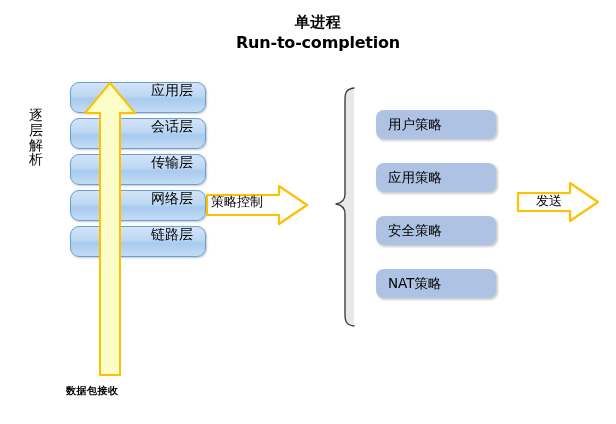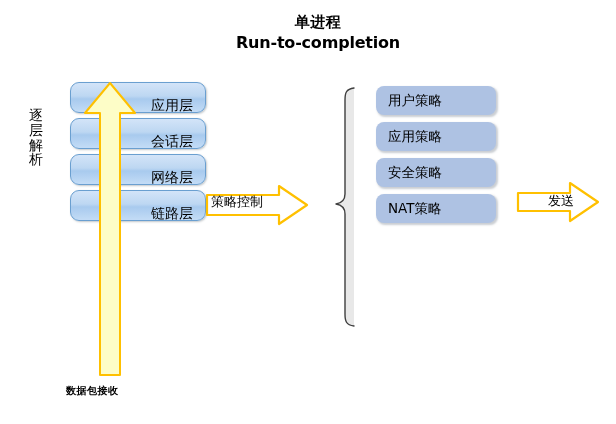--- a/index.html
+++ b/index.html
@@ -52,21 +52,21 @@
   .osi-box {
     position: relative;
     height: 31px;
     margin-bottom: 5px;
     box-sizing: border-box;
     border: 1px solid #6a9fd0;
     border-radius: 9px 9px 9px 9px;
     background: linear-gradient(to bottom, #d3e4f8 0%, #bdd7f2 45%, #a8caee 55%, #c3dcf6 100%);
     box-shadow: 1px 1px 2px rgba(120,130,140,0.45);
     display: flex;
-    align-items: flex-end;
+    align-items: flex-start;
     justify-content: flex-end;
     padding-right: 12px;
   }
   .osi-box .osi-label {
     font-size: 14px;
     color: #000;
     line-height: 1;
     position: relative;
     z-index: 2;
   }
@@ -145,20 +145,21 @@
     position: relative;
     height: 29px;
     margin-bottom: 7px;
     box-sizing: border-box;
     border-radius: 8px;
     background: #aec2e3;
     box-shadow: 1.5px 1.5px 2px rgba(150,158,168,0.5);
     display: flex;
     align-items: center;
     padding-left: 12px;
+    margin-top: 24px;
   }
   .policy-box .policy-label {
     font-size: 13.5px;
     color: #000;
     line-height: 1;
   }
 
   
   .arrow-send {
     position: absolute;
@@ -166,21 +167,21 @@
     top: 180px;
     width: 84px;
     height: 44px;
     z-index: 4;
   }
   .arrow-send-text {
     position: absolute;
     left: 516px;
     top: 194px;
     width: 50px;
-    text-align: right;
+    text-align: center;
     font-size: 13px;
     line-height: 1;
     z-index: 5;
   }
 </style>
 </head>
 <body>
 
 <div id="diagram">
 
@@ -188,20 +189,23 @@
     <div class="title-line1">单进程</div>
     <div class="title-line2">Run-to-completion</div>
   </div>
 
   <div class="osi-stack">
     <div class="osi-box">
       <span class="osi-label">应用层</span>
     </div>
     <div class="osi-box">
       <span class="osi-label">会话层</span>
+    </div>
+    <div class="osi-box">
+      <span class="osi-label">传输层</span>
     </div>
     <div class="osi-box">
       <span class="osi-label">网络层</span>
     </div>
     <div class="osi-box">
       <span class="osi-label">链路层</span>
     </div>
   </div>
 
   <div class="up-arrow">

